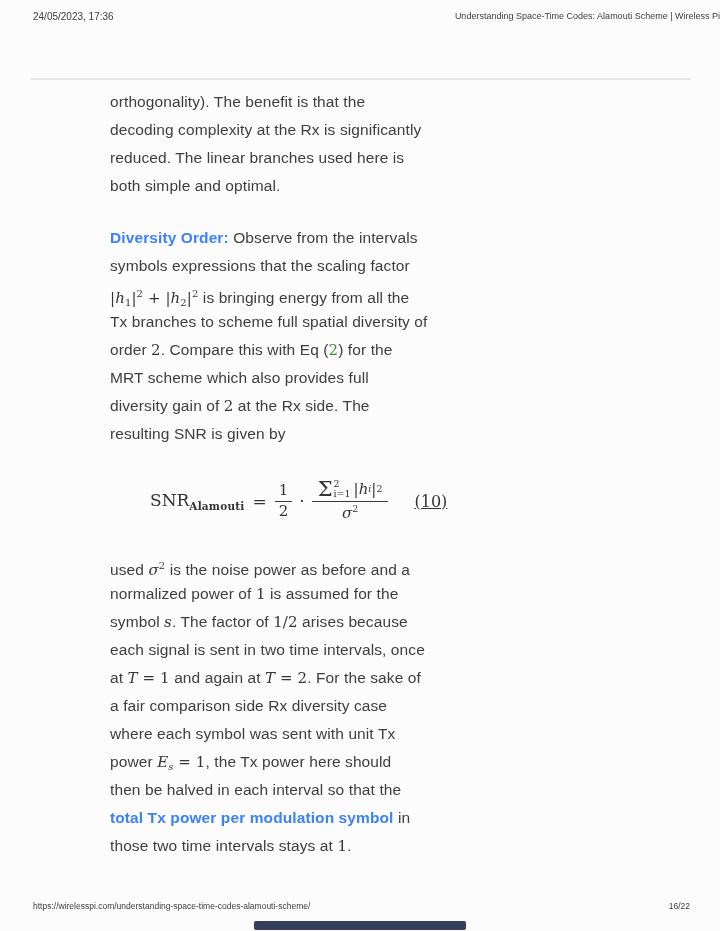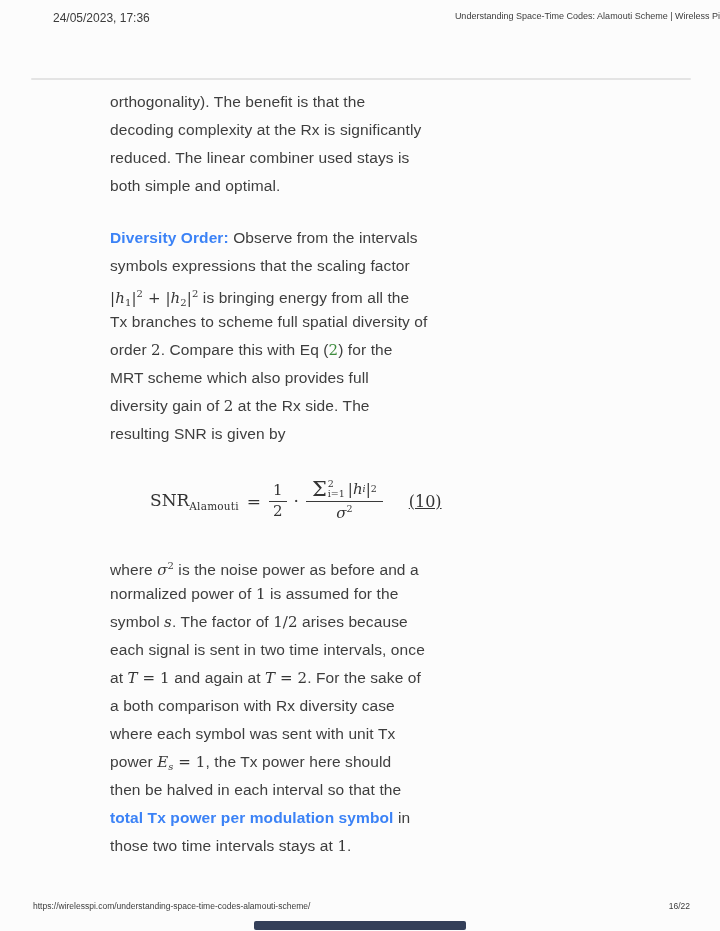--- a/index.html
+++ b/index.html
@@ -2,21 +2,21 @@
 <html><head>
 <meta charset="utf-8">
 <style>
   html,body{margin:0;padding:0;}
   body{
     width:720px;height:931px;position:relative;overflow:hidden;
     background:#fcfcfc;
     font-family:"Liberation Sans",sans-serif;
   }
   
-  .hdr-date{position:absolute;left:33px;top:11px;font-size:12px;color:#3c3c3c;margin-left:20px;}
+  .hdr-date{position:absolute;left:33px;top:11px;font-size:10px;color:#3c3c3c;}
   .hdr-title{position:absolute;left:4px;right:0;top:11px;text-align:right;font-size:9px;color:#3c3c3c;}
   .top-rule{position:absolute;left:31px;right:29px;top:78px;height:2px;background:#e4e4e4;border-radius:1px;}
   .ftr-url{position:absolute;left:33px;top:901px;font-size:8.5px;color:#3c3c3c;}
   .ftr-page{position:absolute;right:30px;top:901px;font-size:8.5px;color:#3c3c3c;}
   .bottom-bar{position:absolute;left:254px;top:921px;width:212px;height:9px;background:#1e2a47;border-radius:2px;opacity:.9;}
 
   
   .article{position:absolute;left:110px;top:88px;width:360px;}
   .para{margin:0 0 24px 0;}
   .line{height:28px;line-height:28px;font-size:15.5px;color:#3e3e3e;white-space:pre;letter-spacing:.1px;}
@@ -29,21 +29,21 @@
   .r-subi{font-family:"DejaVu Serif",serif;font-style:italic;color:#363636;font-size:10px;vertical-align:-3px;}
   .r-sup{font-family:"DejaVu Serif",serif;color:#363636;font-size:10px;vertical-align:6px;}
   .r-bb{color:#3b82f6;font-weight:bold;}
   .r-gr{font-family:"DejaVu Serif",serif;color:#3c8a3c;font-size:15px;}
 
   
   .eq-row{
     margin:7px 0 22px 40px;height:58px;display:flex;align-items:center;
     font-family:"DejaVu Serif",serif;color:#333;font-size:17px;
   }
-  .eq-snrsub{font-size:10.5px;vertical-align:-4px;letter-spacing:.2px;}
+  .eq-snrsub{font-size:10.5px;vertical-align:-4px;letter-spacing:.2px;font-weight:bold;}
   .eq-eq{margin:0 8px;}
   .frac{display:inline-flex;flex-direction:column;align-items:center;line-height:1.15;}
   .frac .num{padding:0 4px 1px 4px;border-bottom:1.4px solid #3a3a3a;}
   .frac .den{padding-top:1px;}
   .frac-half{font-size:15px;}
   .eq-dot{margin:0 7px;}
   .bigfrac .num{display:flex;align-items:center;padding:0 6px 2px 6px;}
   .sum{display:inline-flex;align-items:center;margin-right:3px;}
   .sum-sigma{font-size:21px;line-height:20px;}
   .sumlim{display:inline-flex;flex-direction:column;align-items:flex-start;font-size:9.5px;line-height:10px;margin-left:1px;}
@@ -59,21 +59,21 @@
 
 <div class="hdr-date">24/05/2023, 17:36</div>
 <div class="hdr-title">Understanding Space-Time Codes: Alamouti Scheme | Wireless Pi</div>
 <div class="top-rule"></div>
 
 <div class="article">
 
   <div class="para">
     <div class="line"><span class="r-t">orthogonality). The benefit is that the</span></div>
     <div class="line"><span class="r-t">decoding complexity at the Rx is significantly</span></div>
-    <div class="line"><span class="r-t">reduced. The linear combiner used stays is</span></div>
+    <div class="line"><span class="r-t">reduced. The linear branches used here is</span></div>
     <div class="line"><span class="r-t">both simple and optimal.</span></div>
   </div>
 
   <div class="para">
     <div class="line"><span class="r-bb">Diversity Order:</span><span class="r-t"> Observe from the intervals</span></div>
     <div class="line"><span class="r-t">symbols expressions that the scaling factor</span></div>
     <div class="line"><span class="r-m">|h</span><span class="r-sub">1</span><span class="r-m">|</span><span class="r-sup">2</span><span class="r-mu"> + </span><span class="r-m">|h</span><span class="r-sub">2</span><span class="r-m">|</span><span class="r-sup">2</span><span class="r-t"> is bringing energy from all the</span></div>
     <div class="line"><span class="r-t">Tx branches to scheme full spatial diversity of</span></div>
     <div class="line"><span class="r-t">order </span><span class="r-mu">2</span><span class="r-t">. Compare this with Eq (</span><span class="r-gr">2</span><span class="r-t">) for the</span></div>
     <div class="line"><span class="r-t">MRT scheme which also provides full</span></div>
@@ -102,26 +102,26 @@
           <span class="h-sub">i</span>
           <span class="habs">|</span>
           <span class="h-sup">2</span>
       </span>
       <span class="den"><span class="den-sigma">σ</span><span class="den-sup">2</span></span>
     </span>
     <span class="eq-tag">(10)</span>
   </div>
 
   <div class="para">
-    <div class="line"><span class="r-t">where </span><span class="r-m">σ</span><span class="r-sup">2</span><span class="r-t"> is the noise power as before and a</span></div>
+    <div class="line"><span class="r-t">used </span><span class="r-m">σ</span><span class="r-sup">2</span><span class="r-t"> is the noise power as before and a</span></div>
     <div class="line"><span class="r-t">normalized power of </span><span class="r-mu">1</span><span class="r-t"> is assumed for the</span></div>
     <div class="line"><span class="r-t">symbol </span><span class="r-m">s</span><span class="r-t">. The factor of </span><span class="r-mu">1/2</span><span class="r-t"> arises because</span></div>
     <div class="line"><span class="r-t">each signal is sent in two time intervals, once</span></div>
     <div class="line"><span class="r-t">at </span><span class="r-m">T</span><span class="r-mu"> = 1</span><span class="r-t"> and again at </span><span class="r-m">T</span><span class="r-mu"> = 2</span><span class="r-t">. For the sake of</span></div>
-    <div class="line"><span class="r-t">a both comparison with Rx diversity case</span></div>
+    <div class="line"><span class="r-t">a fair comparison side Rx diversity case</span></div>
     <div class="line"><span class="r-t">where each symbol was sent with unit Tx</span></div>
     <div class="line"><span class="r-t">power </span><span class="r-m">E</span><span class="r-subi">s</span><span class="r-mu"> = 1</span><span class="r-t">, the Tx power here should</span></div>
     <div class="line"><span class="r-t">then be halved in each interval so that the</span></div>
     <div class="line"><span class="r-bb">total Tx power per modulation symbol</span><span class="r-t"> in</span></div>
     <div class="line"><span class="r-t">those two time intervals stays at </span><span class="r-mu">1</span><span class="r-t">.</span></div>
   </div>
 
 </div>
 
 <div class="ftr-url">https://wirelesspi.com/understanding-space-time-codes-alamouti-scheme/</div>

